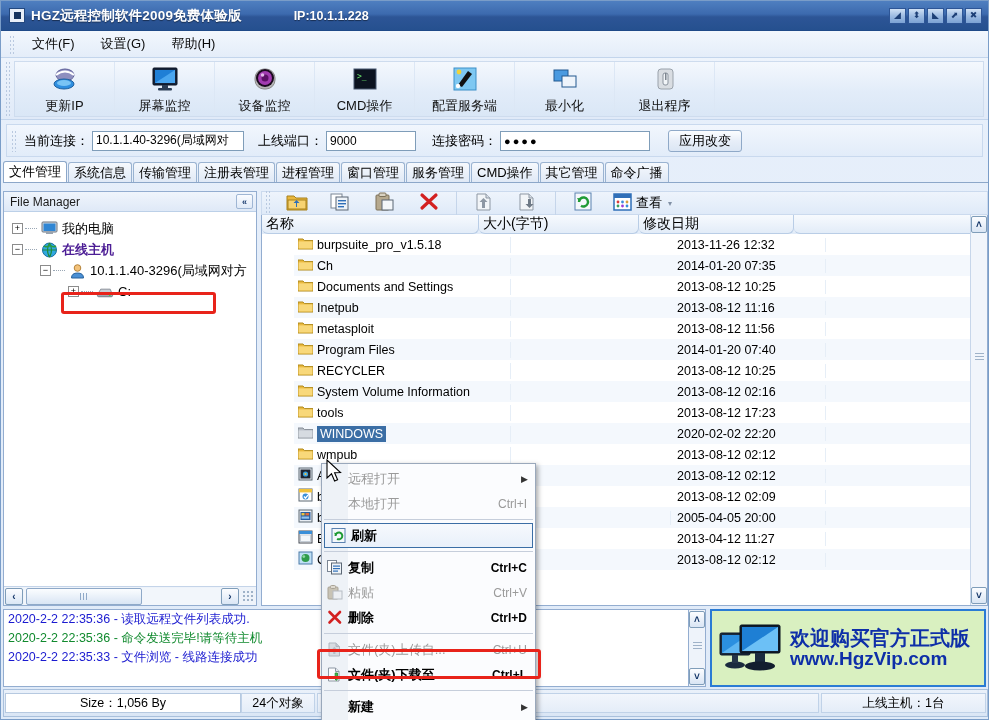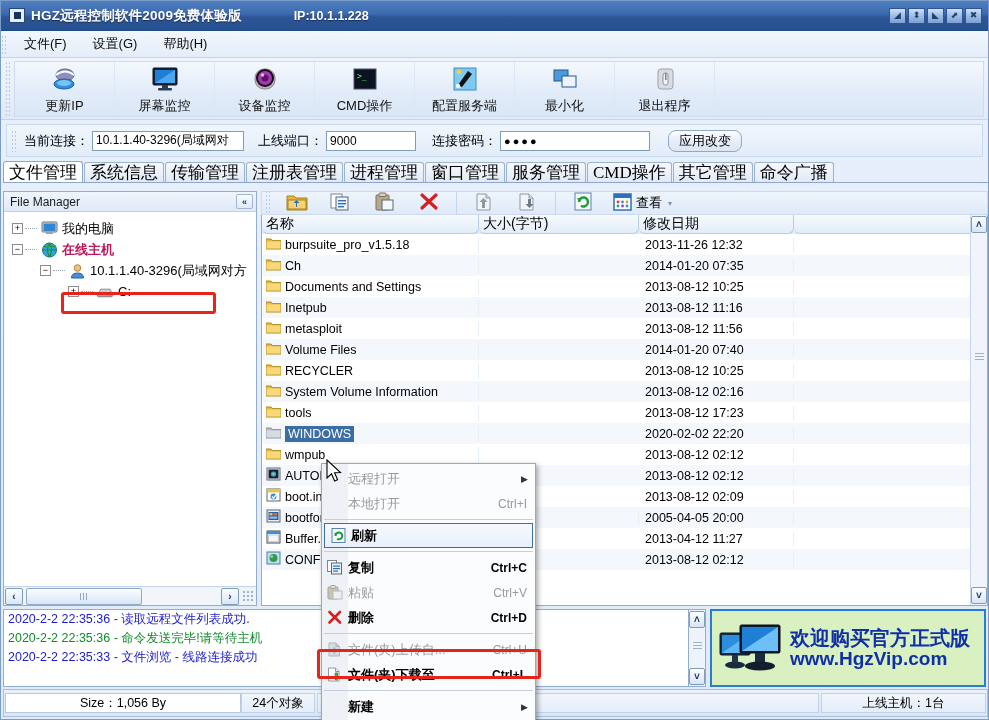--- a/index.html
+++ b/index.html
@@ -48,21 +48,21 @@
     border: 1px solid #2d5596;
     display:flex; align-items:center; justify-content:center;
     color:#1d3f76; font-size: 9px; line-height: 1;
   }
 
   
   .menubar {
     height: 27px; display: flex; align-items: center;
     background: linear-gradient(180deg,#f2f7fd 0%,#e4edf9 100%);
     border-bottom: 1px solid #c3d5ec;
-    padding-left: 0;
+    padding-left: 8px;
   }
   .grip { width:6px; height:19px; margin-right:4px;
     background-image: radial-gradient(circle, #b9c9e0 1px, transparent 1px);
     background-size: 3px 4px; }
   .menu-item {
     padding: 3px 13px; font-size: 13px; color: #0a0a0a;
     white-space: nowrap;
   }
 
   
@@ -103,37 +103,36 @@
     border: 1px solid #7f9db9; background: #fff; height: 20px;
     font-family: "Liberation Sans", sans-serif; font-size: 12px;
     padding: 1px 3px; color: #000;
   }
   .cinput.w1 { width: 152px; }
   .cinput.w2 { width: 90px; margin-right:16px; }
   .cinput.w3 { width: 150px; letter-spacing: 2px; font-size: 11px; }
   .applybtn {
     margin-left: 18px; height: 22px; padding: 8px 10px;
     background: linear-gradient(180deg,#fbfdff 0%,#e7eef8 50%,#dbe6f4 100%);
-    border: 1px solid #8fa9c8; border-radius: 8px;
+    border: 1px solid #8fa9c8; border-radius: 3px;
     font-size: 13px; color:#000; display:flex; align-items:center;
   }
 
   
   .tabstrip {
     height: 22px; margin: 4px 0 0 2px;
     display: flex; align-items: flex-end; gap: 1px;
     border-bottom: 1px solid #8ca7c9;
   }
   .tab {
     height: 20px; padding: 4px 5px; display:flex; align-items:center;
-    font-size: 17px; color:#000; white-space: nowrap;
+    font-size: 13px; color:#000; white-space: nowrap;
     background: linear-gradient(180deg,#f6f9fd 0%,#e0e9f6 100%);
     border: 1px solid #9ab3d1; border-bottom: none;
     border-radius: 3px 3px 0 0;
-    font-family: Liberation Serif, serif;
   }
   .tab.active {
     background: #ffffff; height: 21px;
     border-color: #8ca7c9; font-weight: normal;
   }
 
   
   .main {
     position: absolute; left: 2px; top: 190px;
     width: 985px; height: 415px;
@@ -162,21 +161,21 @@
   .tnode { display: flex; align-items: center; height: 21px; font-size: 13px; }
   .tnode .exp {
     width: 11px; height: 11px; border: 1px solid #8c8c8c; background:#fff;
     display:flex; align-items:center; justify-content:center;
     font-size: 9px; line-height:1; color:#000; font-family: "Liberation Sans", sans-serif;
     margin-right: 2px; flex: none;
   }
   .tnode .dots { width: 12px; border-top: 1px dotted #9aa7b5; height: 1px; margin-right:3px; }
   .tnode .ico { width: 18px; height: 16px; margin-right: 4px; flex:none; display:flex; align-items:center; justify-content:center;}
   .tnode .tlabel { white-space: nowrap; color:#000; }
-  .tnode.red .tlabel { color: #be185d; font-weight: bold; }
+  .tnode.red .tlabel { color: #4c1d95; font-weight: bold; }
   .hl-box {
     position: absolute; border: 3px solid #e8231a; border-radius: 3px;
     pointer-events: none;
   }
   .lp-hscroll {
     height: 19px; display: flex; align-items: center;
     background: #eef3fa; border-top: 1px solid #c4d4e9;
   }
   .hs-btn {
     width: 18px; height: 17px; margin: 0 1px;
@@ -224,21 +223,21 @@
     display:flex; align-items:center; padding: 0 4px;
     font-size: 14px; color:#000;
     background: linear-gradient(180deg,#f7fafe 0%,#e2ecf8 100%);
     border: 1px solid #b9cde6; border-top:none; border-left:none;
     border-radius: 0 0 6px 6px;
   }
   .th.c1 { width: 217px; }
   .th.c2 { width: 160px; }
   .th.c3 { width: 155px; }
   .th.c4 { flex: 1; }
-  .fl-body { flex:1; overflow: hidden; }
+  .fl-body { flex:1; overflow: hidden; padding-left: 32px; }
   .frow { display: flex; height: 21px; align-items: center; font-size: 12.5px; color:#000; }
   .frow:nth-child(even) { background: #f4f8fd; }
   .frow .c1 { width: 217px; display:flex; align-items:center; gap:4px; padding-left: 4px; overflow:hidden; white-space: nowrap; border-right: 1px solid #e6eef7;}
   .frow .c2 { width: 160px; padding-left:6px; border-right: 1px solid #e6eef7;}
   .frow .c3 { width: 155px; padding-left: 6px; border-right: 1px solid #e6eef7;}
   .frow .c4 { flex:1; }
   .frow .sel { background: #3b6ea5; color:#fff; padding: 1px 3px; }
   .fl-vscroll {
     position: absolute; right:0; top:0; width: 17px; height: 100%;
     background: #f1f5fb; border-left: 1px solid #c7d6ea;
@@ -703,21 +702,21 @@
             <div class="c3">2013-08-12 11:56</div>
             <div class="c4"></div>
           </div>
 
           <div class="frow">
             <div class="c1">
               <span><svg width="15" height="13" viewBox="0 0 15 13">
                     <path d="M0 2 h5 l1.4 1.6 H15 V12 H0 Z" fill="#eab93e" stroke="#b08a1c"></path>
                     <path d="M0.6 4.4 h13.8 V11.5 H0.6 Z" fill="#f8d87a"></path>
                   </svg></span>
-              <span>Volume Files</span>
+              <span>Program Files</span>
             </div>
             <div class="c2"></div>
             <div class="c3">2014-01-20 07:40</div>
             <div class="c4"></div>
           </div>
 
           <div class="frow">
             <div class="c1">
               <span><svg width="15" height="13" viewBox="0 0 15 13">
                     <path d="M0 2 h5 l1.4 1.6 H15 V12 H0 Z" fill="#eab93e" stroke="#b08a1c"></path>

